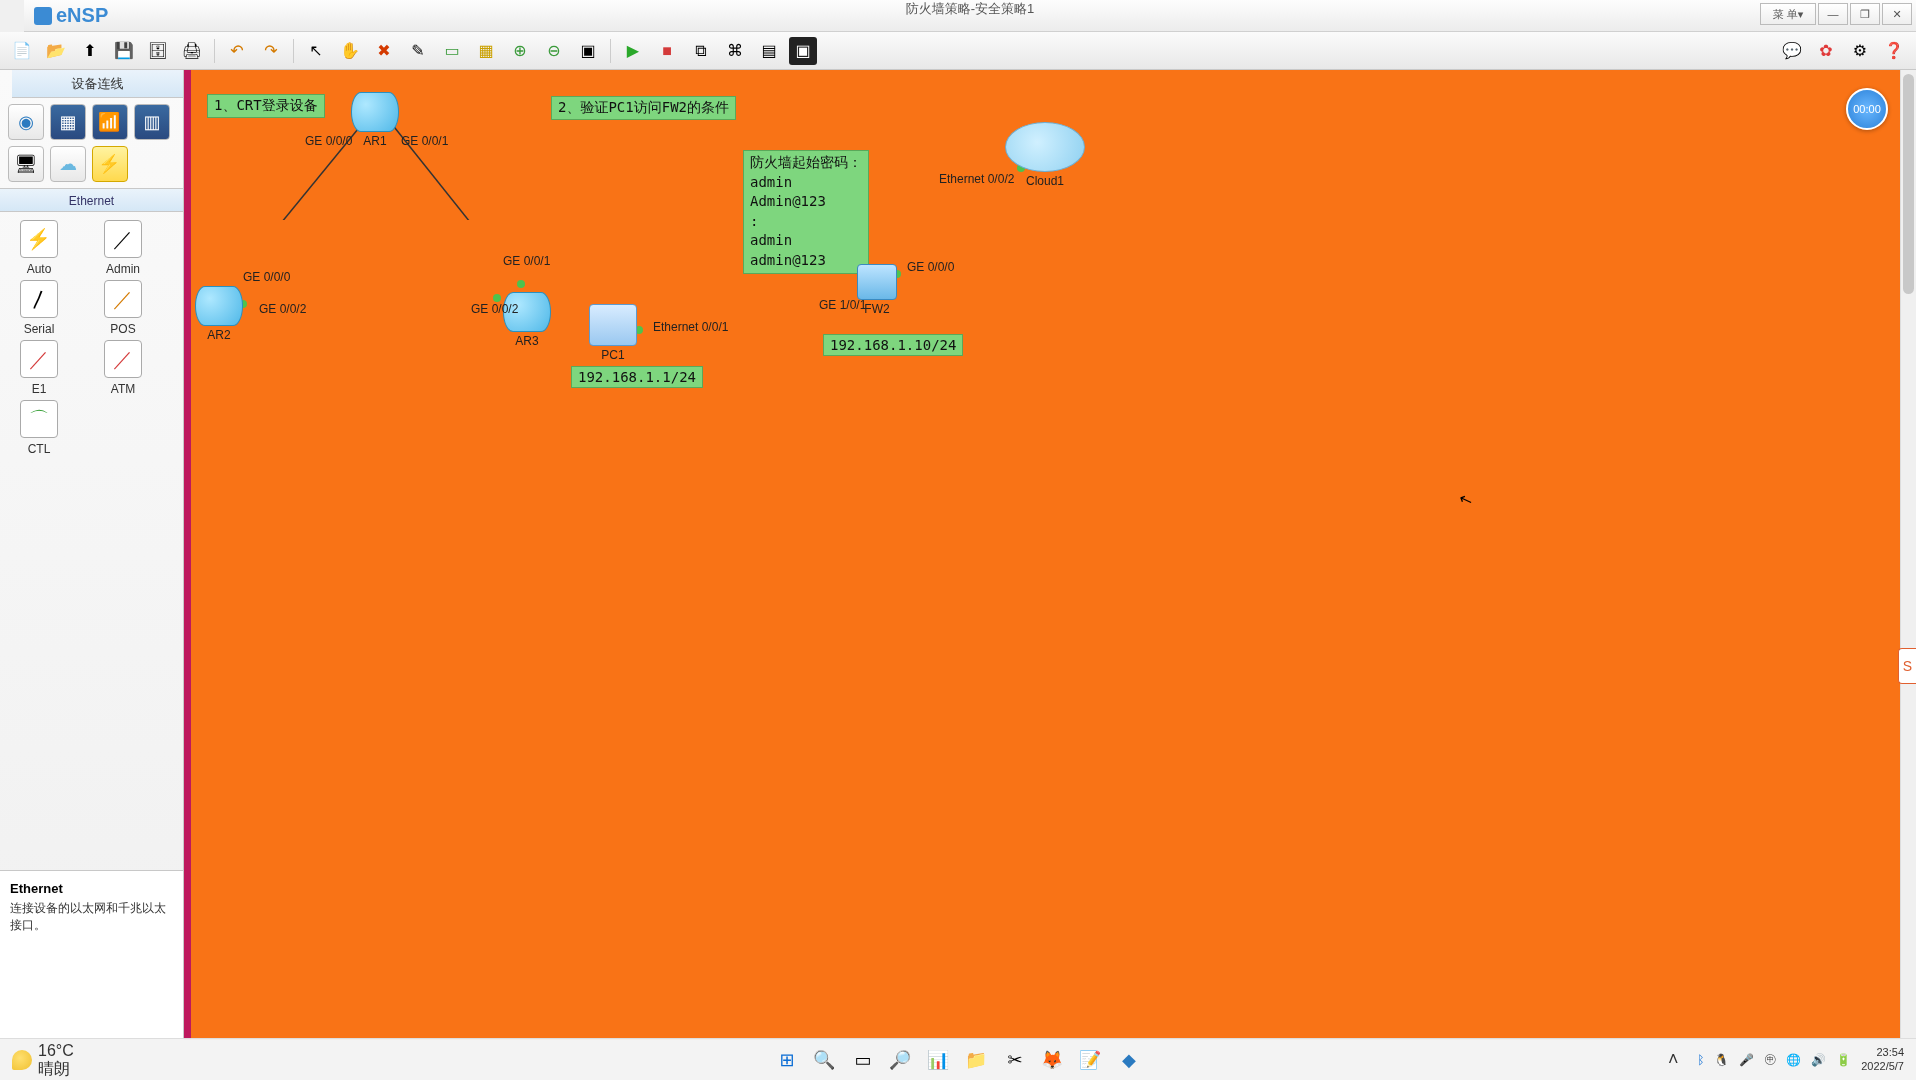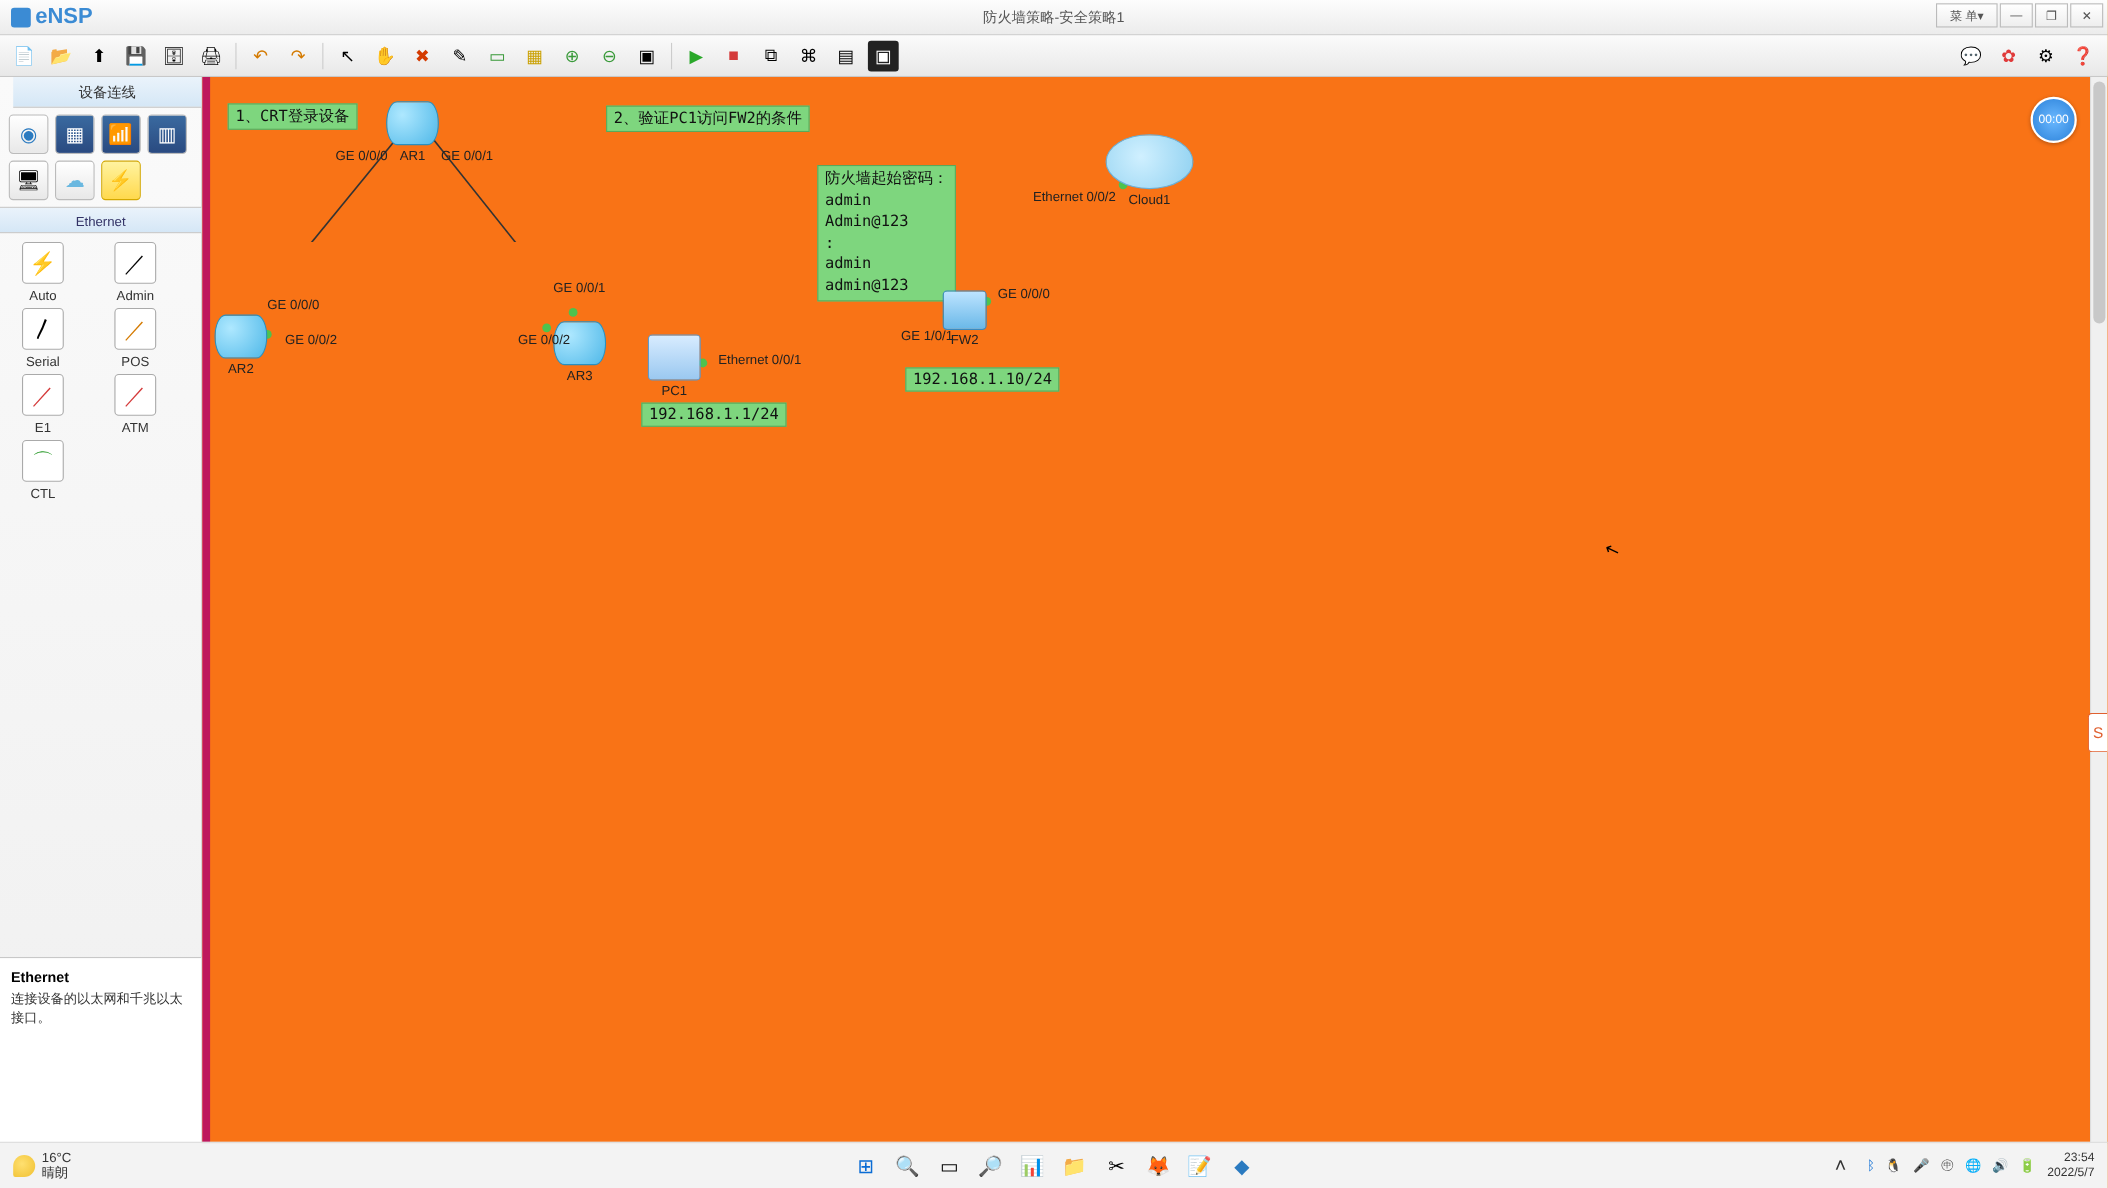--- a/index.html
+++ b/index.html
@@ -1,19 +1,19 @@
 <!DOCTYPE html>
 <html><head>
 <meta charset="utf-8">
 <style>
 * { box-sizing: border-box; margin: 0; padding: 0; font-family: "Microsoft YaHei", Arial, sans-serif; }
 body { width: 1916px; height: 1080px; overflow: hidden; background: #f0f0f0; position: relative; }
 
 
-.titlebar { height: 32px; background: linear-gradient(#fdfdfd,#ececec); display: flex; align-items: center; border-bottom: 1px solid #d0d0d0; position: relative; }
+.titlebar { height: 32px; background: linear-gradient(#fdfdfd,#ececec); display: flex; border-bottom: 1px solid #d0d0d0; position: relative; margin-left: 24px; }
 .logo { display: flex; align-items: center; padding: 0 10px; font-weight: bold; color: #3b8bd4; font-size: 20px; }
 .logo-icon { width: 18px; height: 18px; background: #3b8bd4; border-radius: 3px; margin-right: 4px; display:inline-block;}
 .title-text { position: absolute; left: 50%; transform: translateX(-50%); font-size: 13px; color: #555; }
 .win-controls { position: absolute; right: 4px; top: 3px; display: flex; gap: 2px; }
 .win-btn { width: 30px; height: 22px; border: 1px solid #bbb; background: linear-gradient(#fff,#eee); display:flex; align-items:center; justify-content:center; font-size:11px; color:#555; cursor:pointer; }
 .menu-btn { width: 56px; }
 
 
 .toolbar { height: 38px; background: linear-gradient(#fbfbfb,#e8e8e8); border-bottom: 1px solid #c8c8c8; display:flex; align-items:center; padding: 0 8px; gap:6px;}
 .tool-btn { width: 28px; height: 28px; display:flex; align-items:center; justify-content:center; border-radius:3px; cursor:pointer; font-size:16px;}
@@ -50,21 +50,21 @@
 .dev-name { font-size:12px; color:#222; margin-top:2px;}
 .link-dot { position:absolute; width:8px; height:8px; background:#4ec24e; border-radius:50%;}
 .clock { position:absolute; right:28px; top:18px; width:42px; height:42px; border-radius:50%; background: radial-gradient(#6ab8ff,#2a80d8); color:#fff; font-size:11px; display:flex; align-items:center; justify-content:center; border:2px solid #fff; box-shadow:0 1px 4px rgba(0,0,0,.3);}
 .vscroll { position:absolute; right:0; top:0; bottom:0; width:16px; background:#f0f0f0; border-left:1px solid #ddd;}
 .vscroll-thumb { position:absolute; left:2px; right:2px; top:4px; height:220px; background:#c8c8c8; border-radius:6px;}
 
 svg.lines { position:absolute; inset:0; }
 
 
 .taskbar { position:absolute; bottom:0; left:0; right:0; height:42px; background:rgba(243,243,243,.96); border-top:1px solid #ddd; display:flex; align-items:center;}
-.weather { display:flex; align-items:center; gap:6px; padding:0 12px; font-size:12px; color:#333;}
+.weather { display:flex; align-items:center; gap:6px; padding:0 12px; font-size:16px; color:#333;}
 .weather-icon{ width:20px; height:20px; background: radial-gradient(circle at 40% 40%, #ffe070, #f0c030); border-radius:50% 50% 50% 10%;}
 .weather-text{ display:flex; flex-direction:column; line-height:1.1;}
 .task-center { position:absolute; left:50%; transform:translateX(-50%); display:flex; gap:10px;}
 .task-icon { width:28px; height:28px; display:flex; align-items:center; justify-content:center; font-size:18px; cursor:pointer; border-radius:4px;}
 .tray { margin-left:auto; display:flex; align-items:center; gap:10px; padding:0 12px; font-size:12px; color:#333;}
 .tray-time{ text-align:right; font-size:11px; line-height:1.2;}
 
 .cursor-arrow { position:absolute; left:1268px; top:420px; font-size:16px; color:#000; transform: rotate(-20deg); pointer-events:none;}
 
 
@@ -197,21 +197,21 @@
       <div class="link-dot" style="left:826px;top:94px"></div>
 
       <div class="green-note" style="left:16px; top:24px">1、CRT登录设备</div>
       <div class="green-note" style="left:360px; top:26px">2、验证PC1访问FW2的条件</div>
       <div class="green-note" style="left:552px; top:80px; line-height:1.4">防火墙起始密码：
 admin
 Admin@123
 :
 admin
 admin@123</div>
-      <div class="green-note" style="left:392px; top:296px">192.168.1.1/24</div>
+      <div class="green-note" style="left:380px; top:296px">192.168.1.1/24</div>
       <div class="green-note" style="left:632px; top:264px">192.168.1.10/24</div>
 
       <div class="device" style="left:160px; top:22px">
         <div class="dev-icon router-icon"></div>
         <div class="dev-name">AR1</div>
       </div>
       <div class="device" style="left:4px; top:216px">
         <div class="dev-icon router-icon"></div>
         <div class="dev-name">AR2</div>
       </div>

